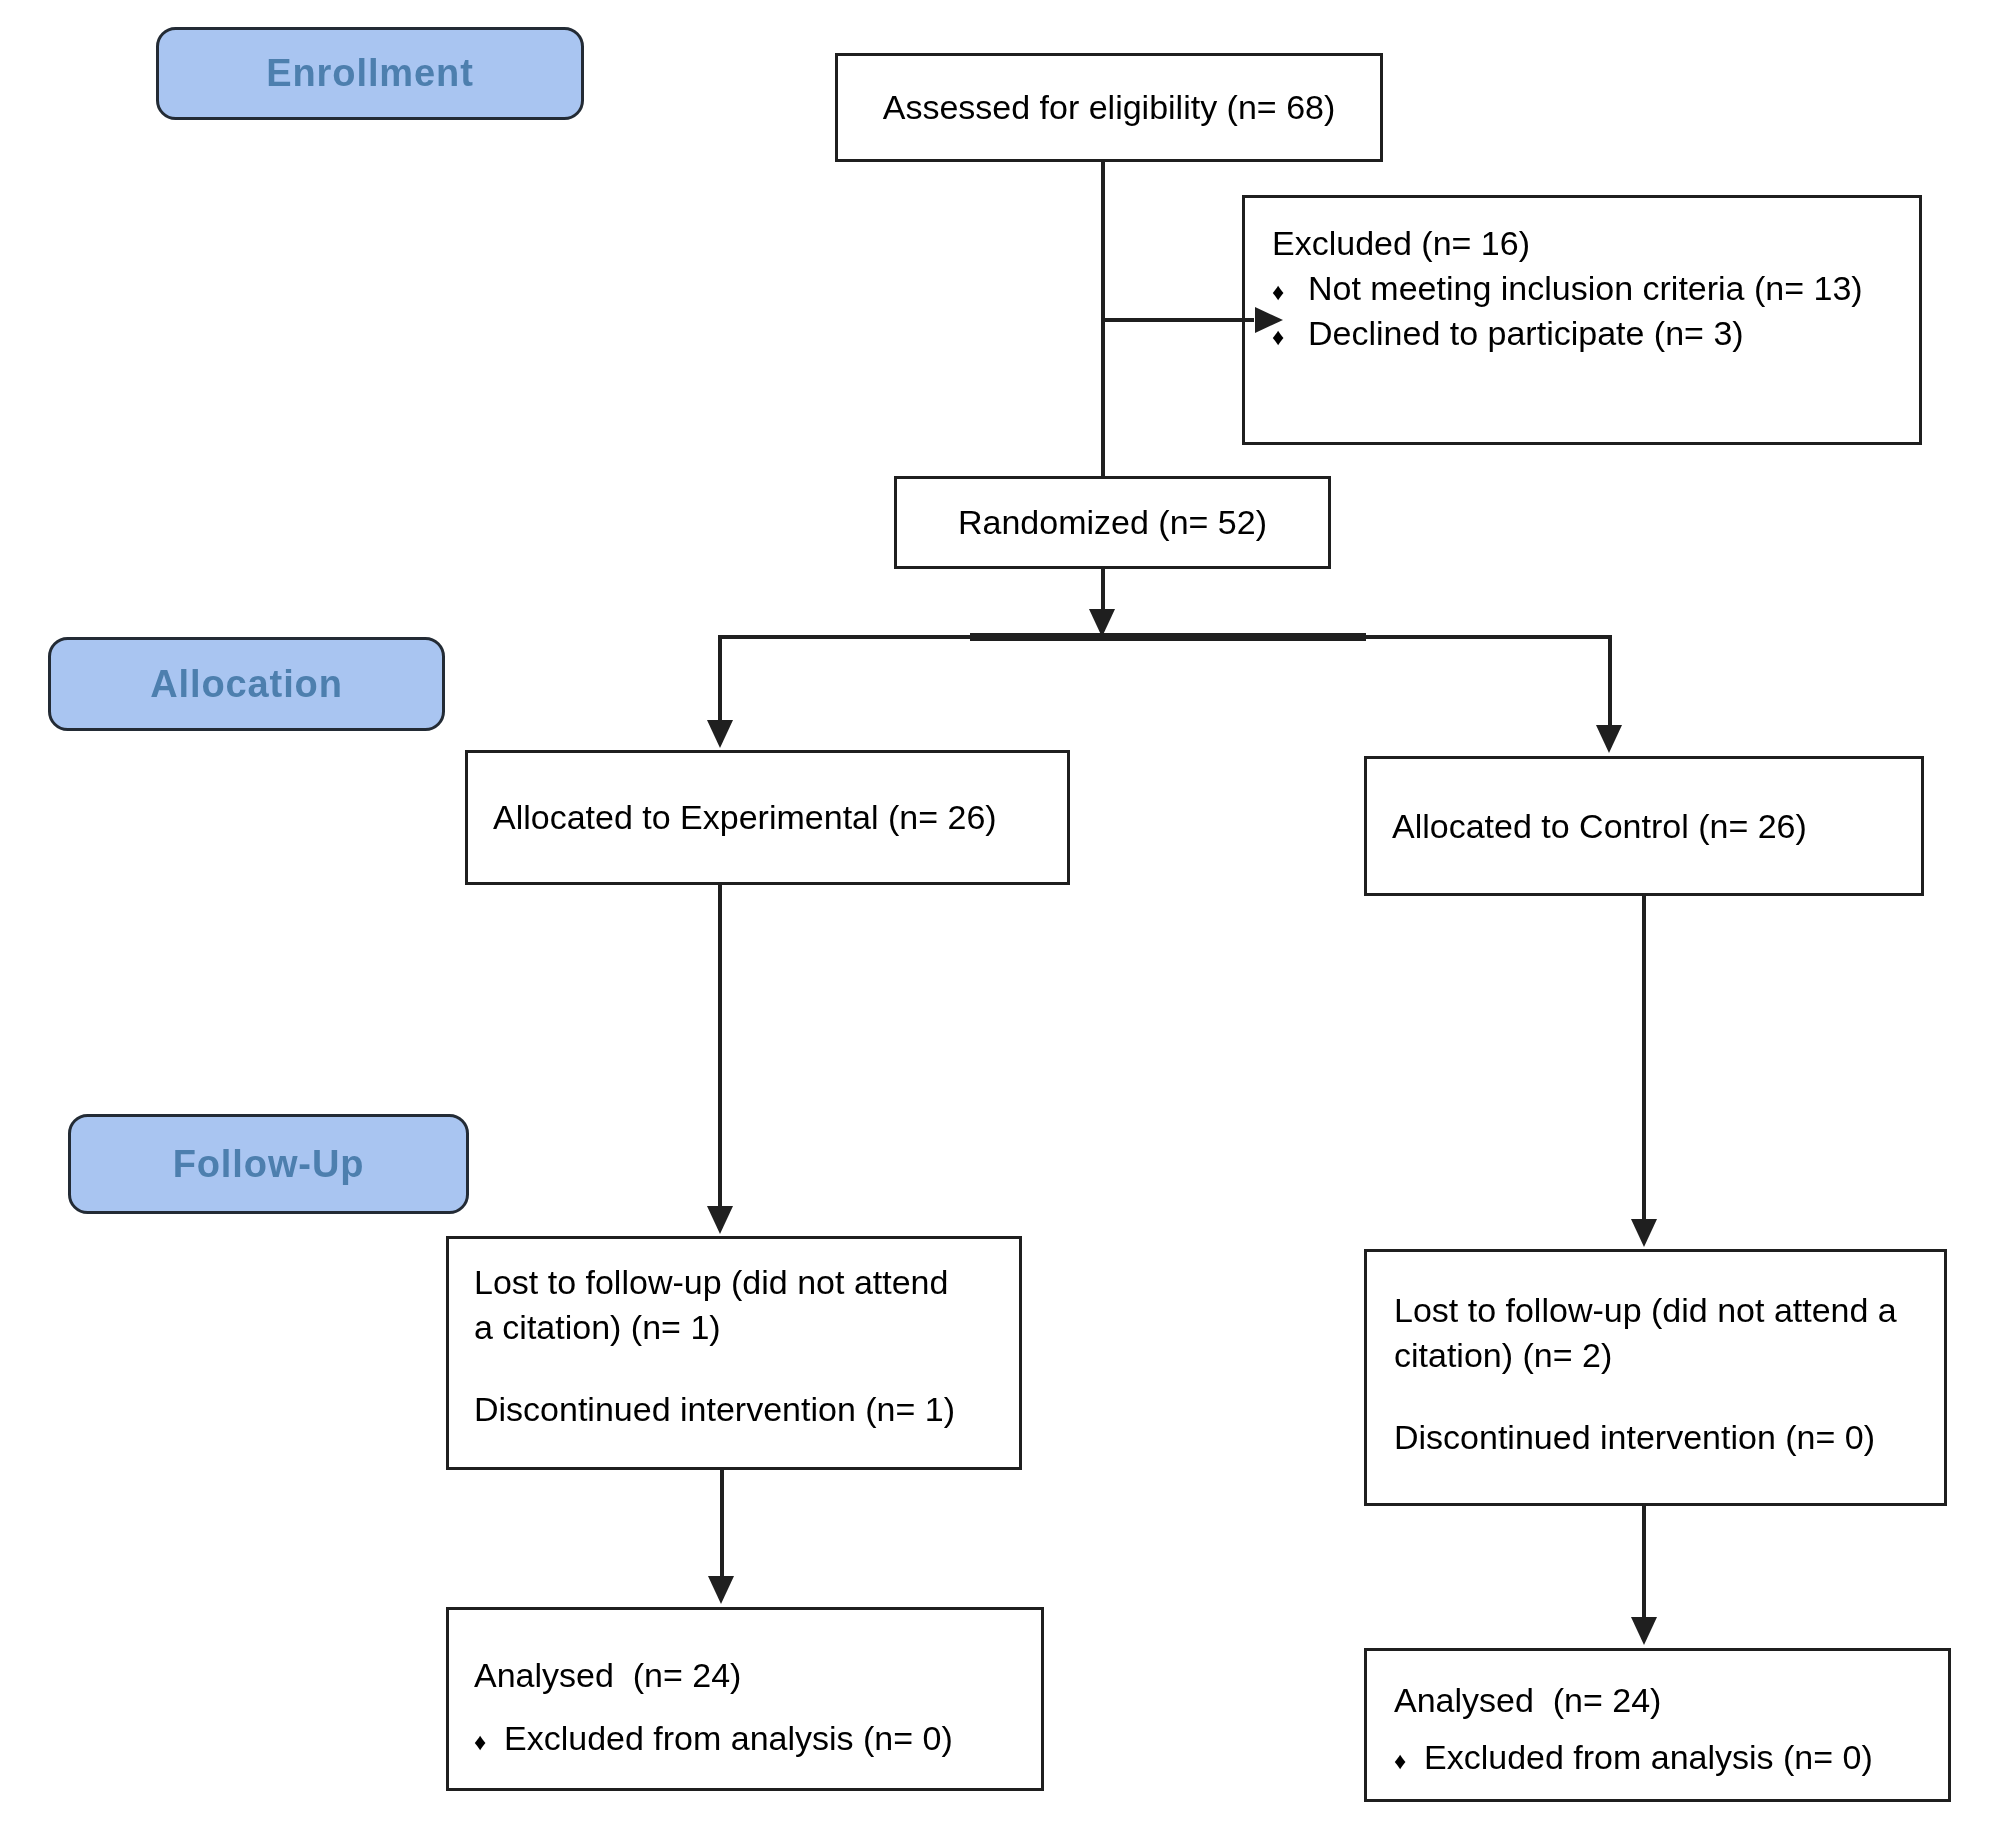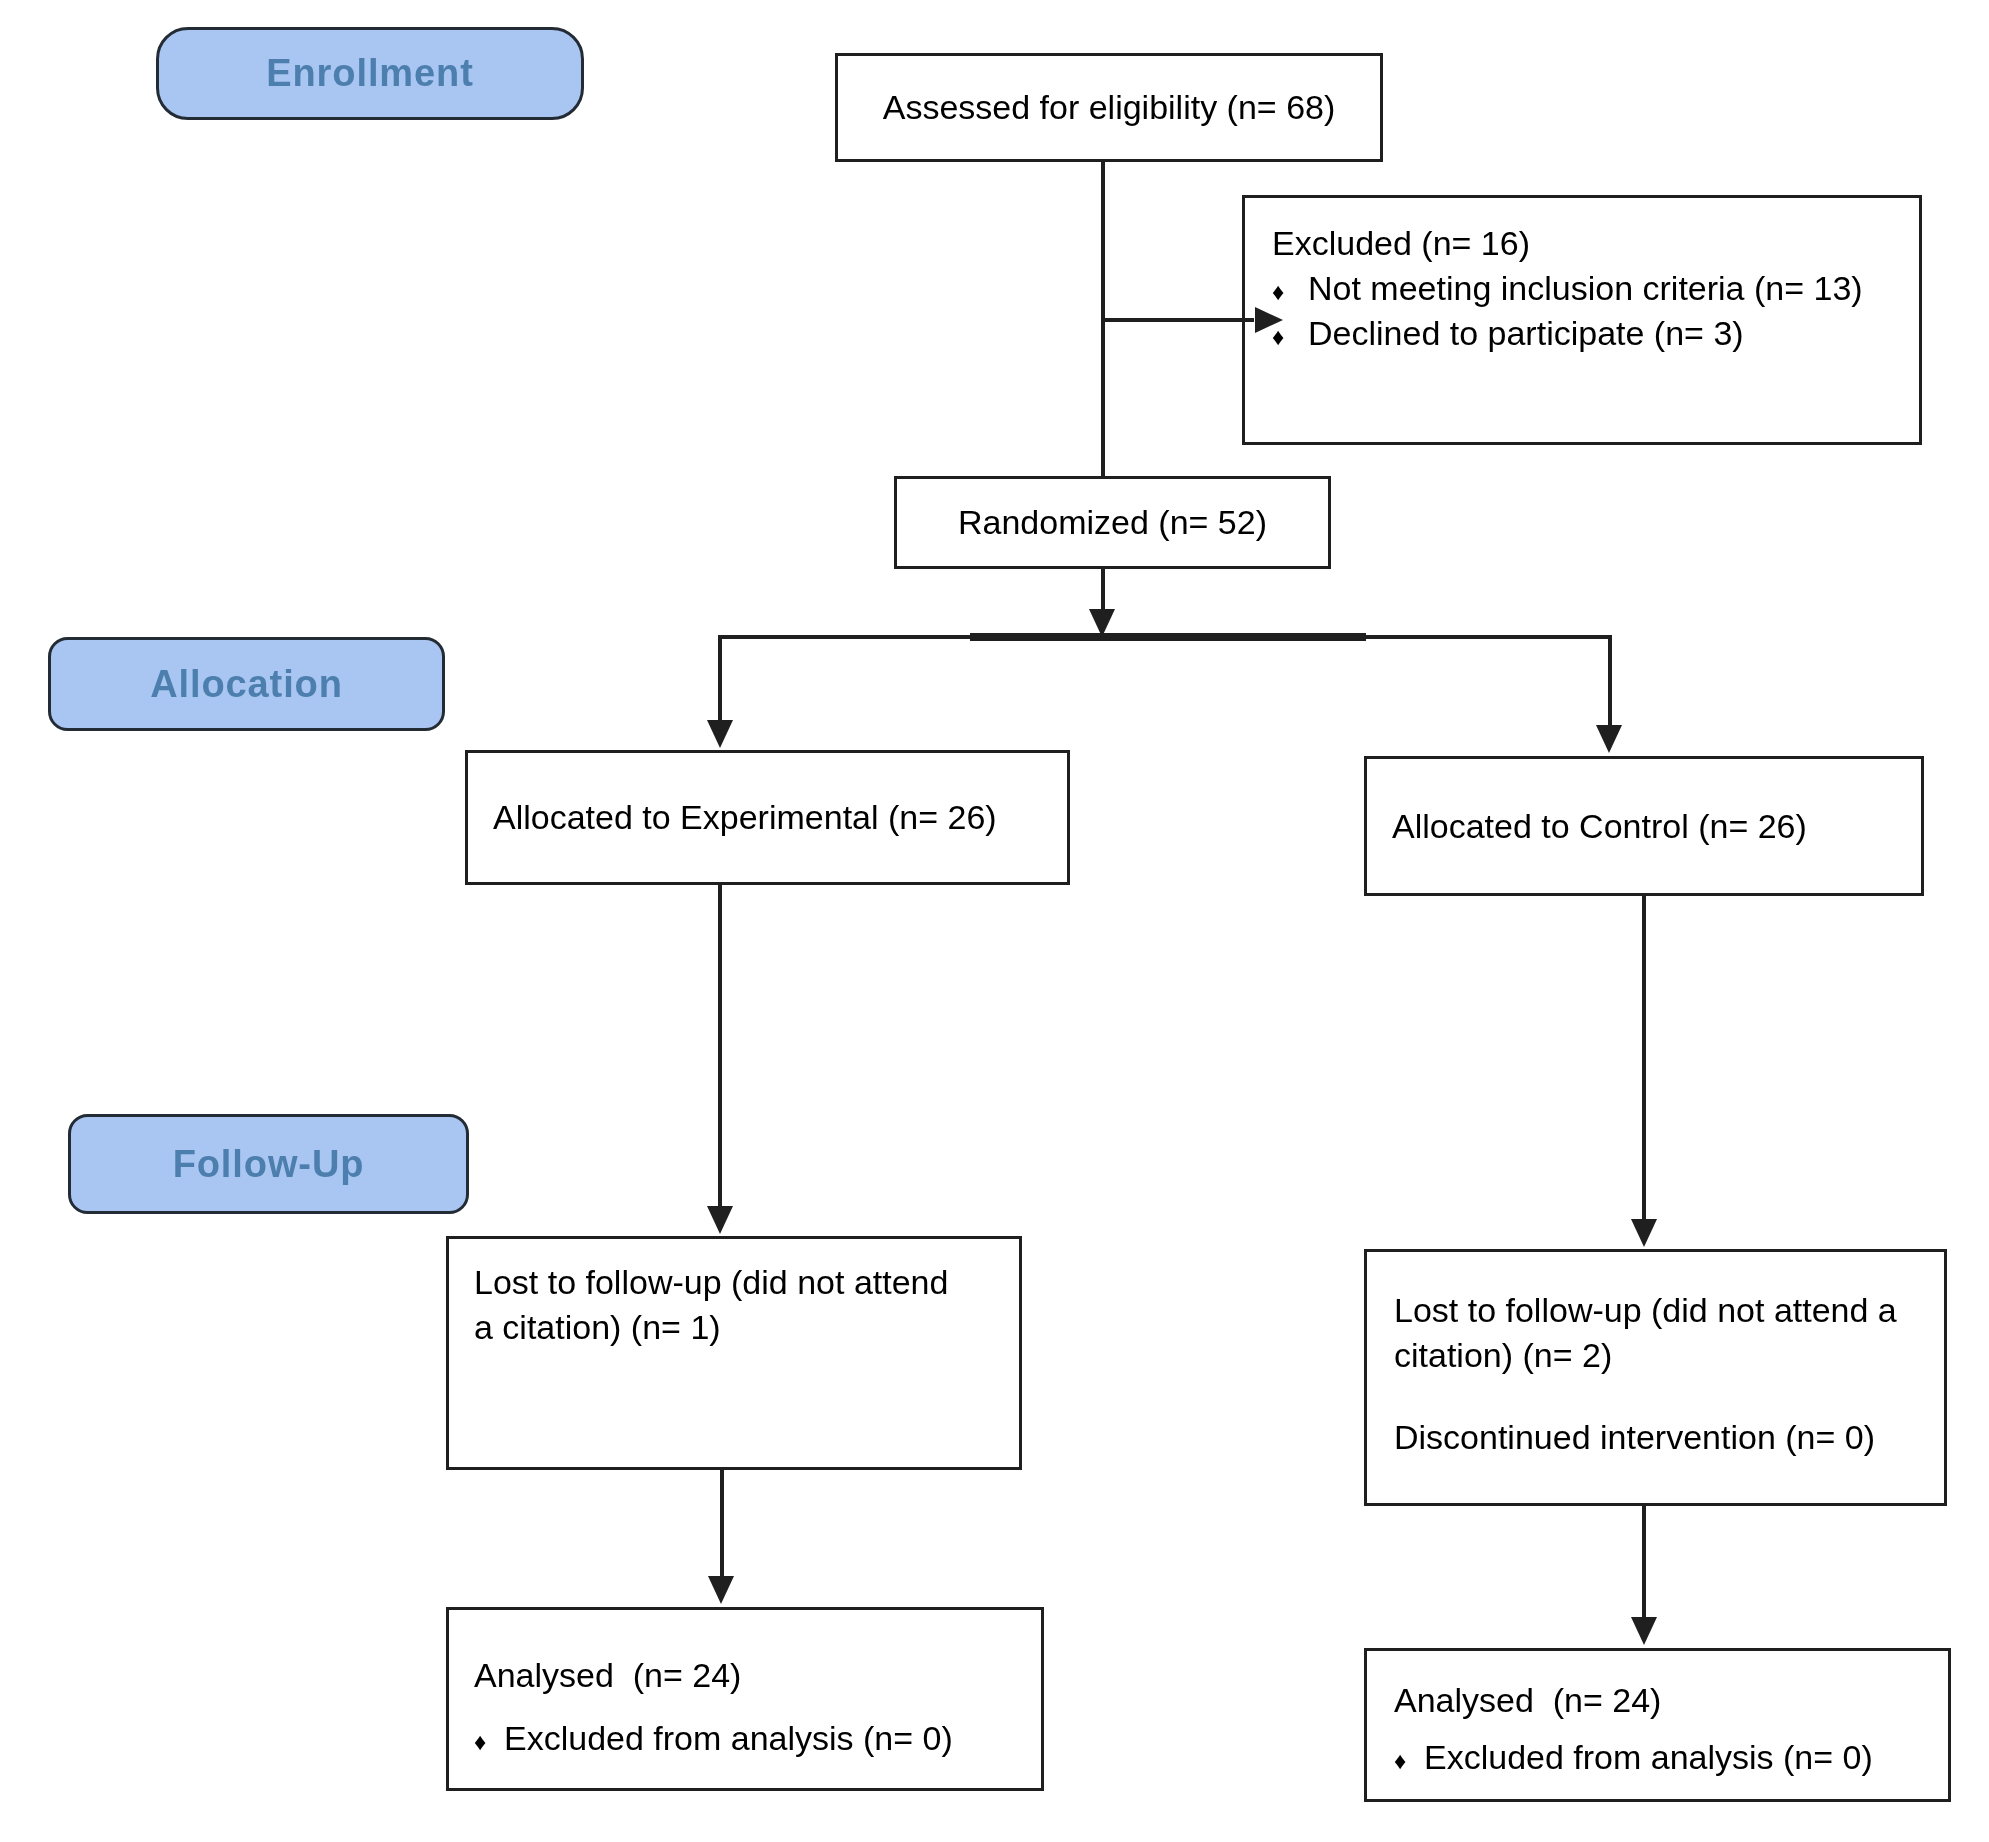--- a/index.html
+++ b/index.html
@@ -57,21 +57,21 @@
   .diamond    { font-size: 24px; flex: 0 0 36px; }
   .diamond.sm { flex: 0 0 30px; }
   .pre { white-space: pre-wrap; }
   .spacer { height: 37px; }
 </style>
 </head>
 <body>
 
 <div id="canvas">
 
-  <div class="stage" style="left:156px; top:27px; width:428px; height:93px;border-radius:32px;">
+  <div class="stage" style="left:156px; top:27px; width:428px; height:93px;">
     <span>Enrollment</span>
   </div>
   <div class="stage" style="left:48px; top:637px; width:397px; height:94px;">
     <span>Allocation</span>
   </div>
   <div class="stage" style="left:68px; top:1114px; width:401px; height:100px;">
     <span>Follow-Up</span>
   </div>
 
   <div class="wbox center" style="left:835px; top:53px; width:548px; height:109px;">
@@ -99,20 +99,21 @@
   </div>
 
   <div class="wbox vcenter" style="left:1364px; top:756px; width:560px; height:140px; padding-left:25px;">
     <span>Allocated to Control (n= 26)</span>
   </div>
 
   <div class="wbox" style="left:446px; top:1236px; width:576px; height:234px; padding:21.4px 18px 0 25px;">
     <div>Lost to follow-up (did not attend</div>
     <div>a citation) (n= 1)</div>
     <div class="spacer"></div>
+    <div>Discontinued intervention (n= 1)</div>
   </div>
 
   <div class="wbox" style="left:1364px; top:1249px; width:583px; height:257px; padding:36px 18px 0 27px;">
     <div>Lost to follow-up (did not attend a</div>
     <div>citation) (n= 2)</div>
     <div class="spacer"></div>
     <div>Discontinued intervention (n= 0)</div>
   </div>
 
   <div class="wbox" style="left:446px; top:1607px; width:598px; height:184px; padding:43px 18px 0 25px;">

